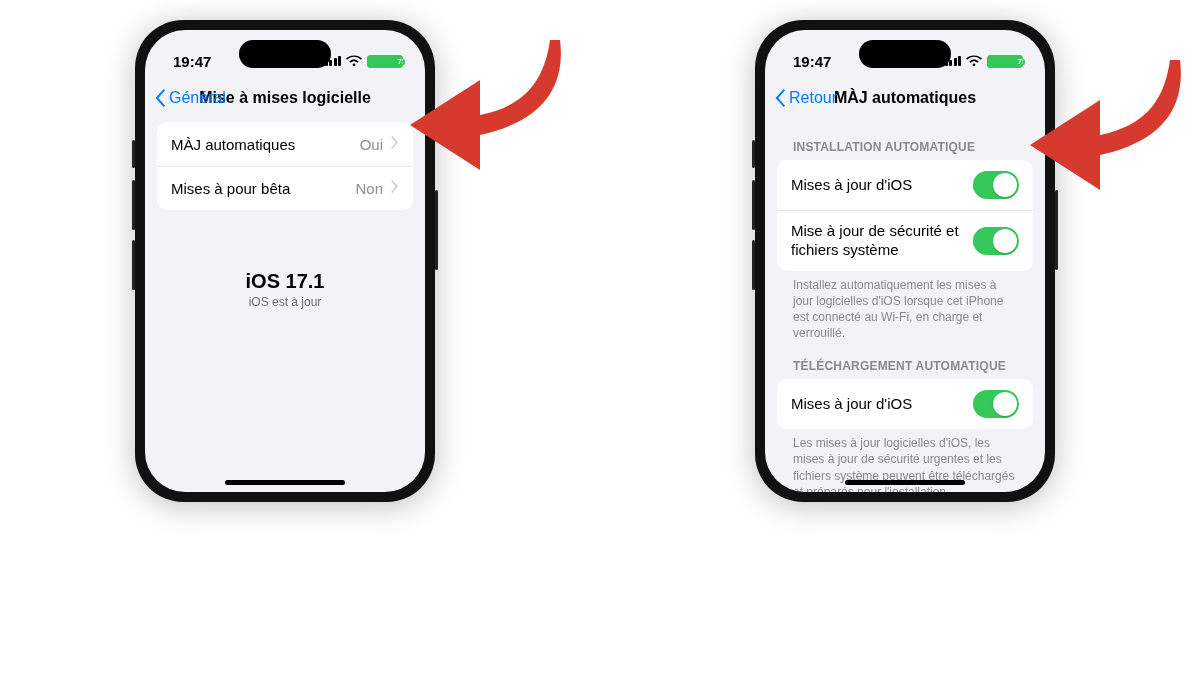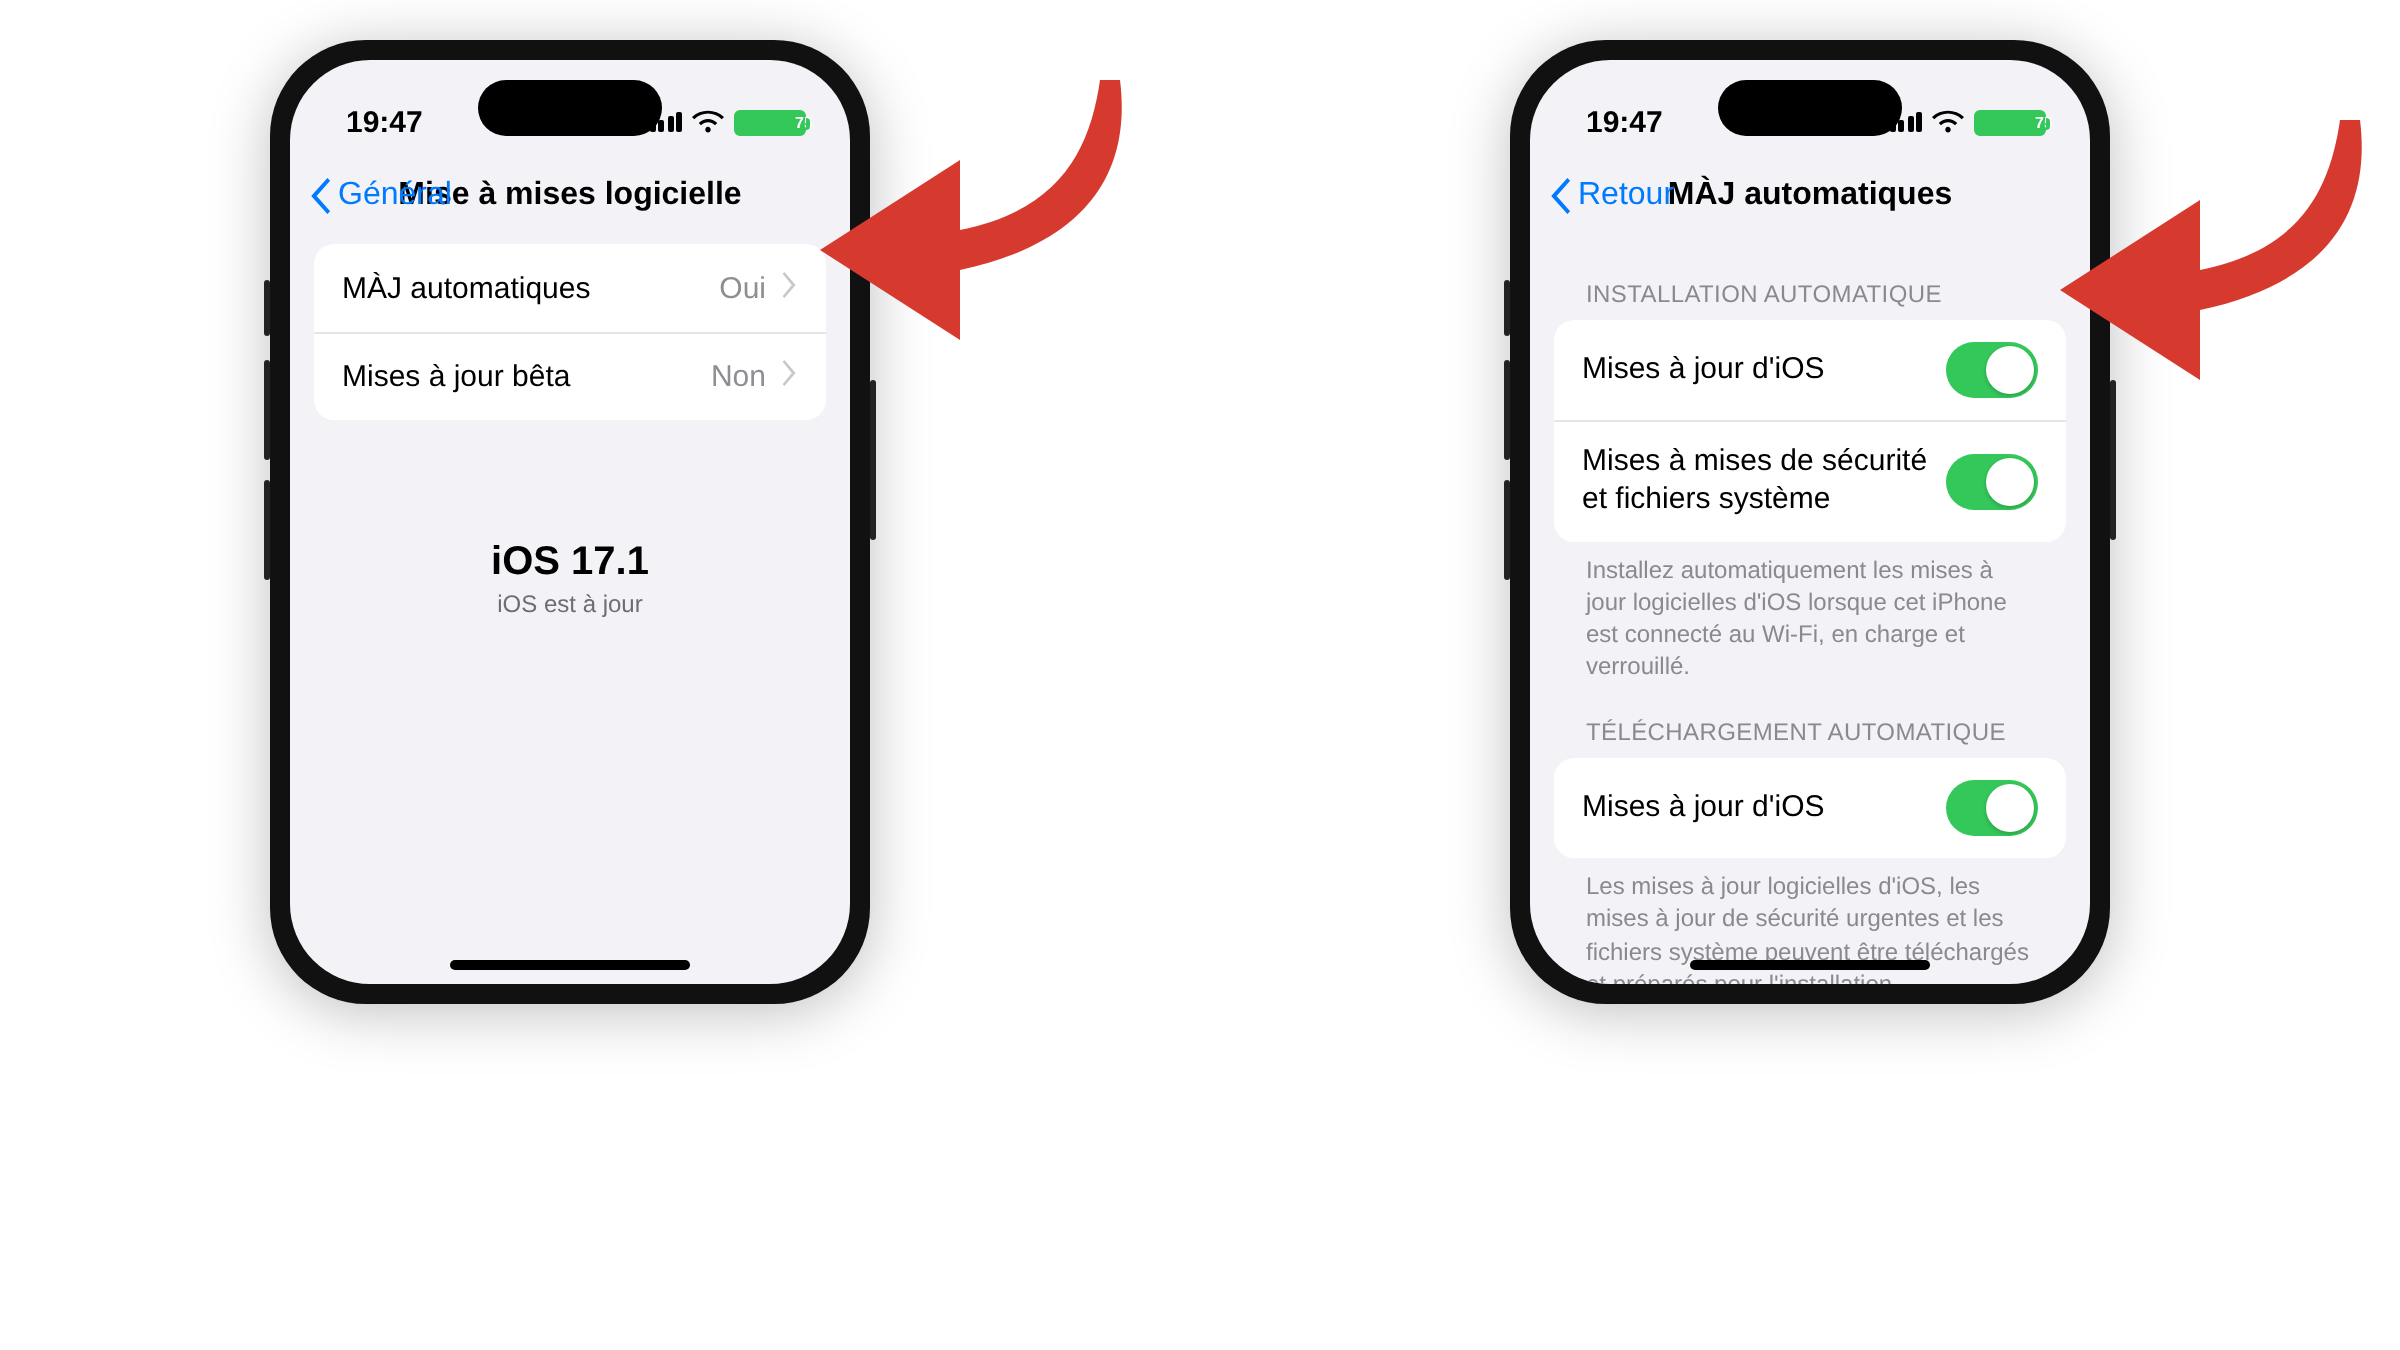--- a/index.html
+++ b/index.html
@@ -120,20 +120,21 @@
   .row .value { color: #8e8e93; font-size: 15px; }
   .chev { color:#c7c7cc; }
   .chev svg { width:8px; height:13px; display:block; }
 
   .section-header {
     font-size: 12px;
     color: #8a8a8e;
     padding: 18px 16px 6px 16px;
     letter-spacing: .2px;
     text-transform: uppercase;
+    font-weight: bold;
   }
   .section-footer {
     font-size: 12px;
     color: #8a8a8e;
     padding: 6px 16px 0 16px;
     line-height: 1.35;
   }
 
   .toggle {
     width: 46px;
@@ -229,21 +230,21 @@
           <span class="trail">
             <span class="value">Oui</span>
             <span class="chev">
                 <svg viewBox="0 0 8 14">
                   <path fill="#c7c7cc" d="M1 0l6 7-6 7-1-1 5-6-5-6z"></path>
                 </svg>
               </span>
           </span>
         </div>
         <div class="row">
-          <span>Mises à jour bêta</span>
+          <span>Mises à pour bêta</span>
           <span class="trail">
             <span class="value">Non</span>
             <span class="chev">
                 <svg viewBox="0 0 8 14">
                   <path fill="#c7c7cc" d="M1 0l6 7-6 7-1-1 5-6-5-6z"></path>
                 </svg>
               </span>
           </span>
         </div>
       </div>
@@ -299,21 +300,21 @@
     </div>
 
     <div class="content">
       <div class="section-header">INSTALLATION AUTOMATIQUE</div>
       <div class="group">
         <div class="row">
           <span class="label-wrap">Mises à jour d'iOS</span>
           <div class="toggle"></div>
         </div>
         <div class="row">
-          <span class="label-wrap">Mises à mises de sécurité et fichiers système</span>
+          <span class="label-wrap">Mise à jour de sécurité et fichiers système</span>
           <div class="toggle"></div>
         </div>
       </div>
       <div class="section-footer">Installez automatiquement les mises à jour logicielles d'iOS lorsque cet iPhone est connecté au Wi-Fi, en charge et verrouillé.</div>
 
       <div class="section-header">TÉLÉCHARGEMENT AUTOMATIQUE</div>
       <div class="group">
         <div class="row">
           <span class="label-wrap">Mises à jour d'iOS</span>
           <div class="toggle"></div>

